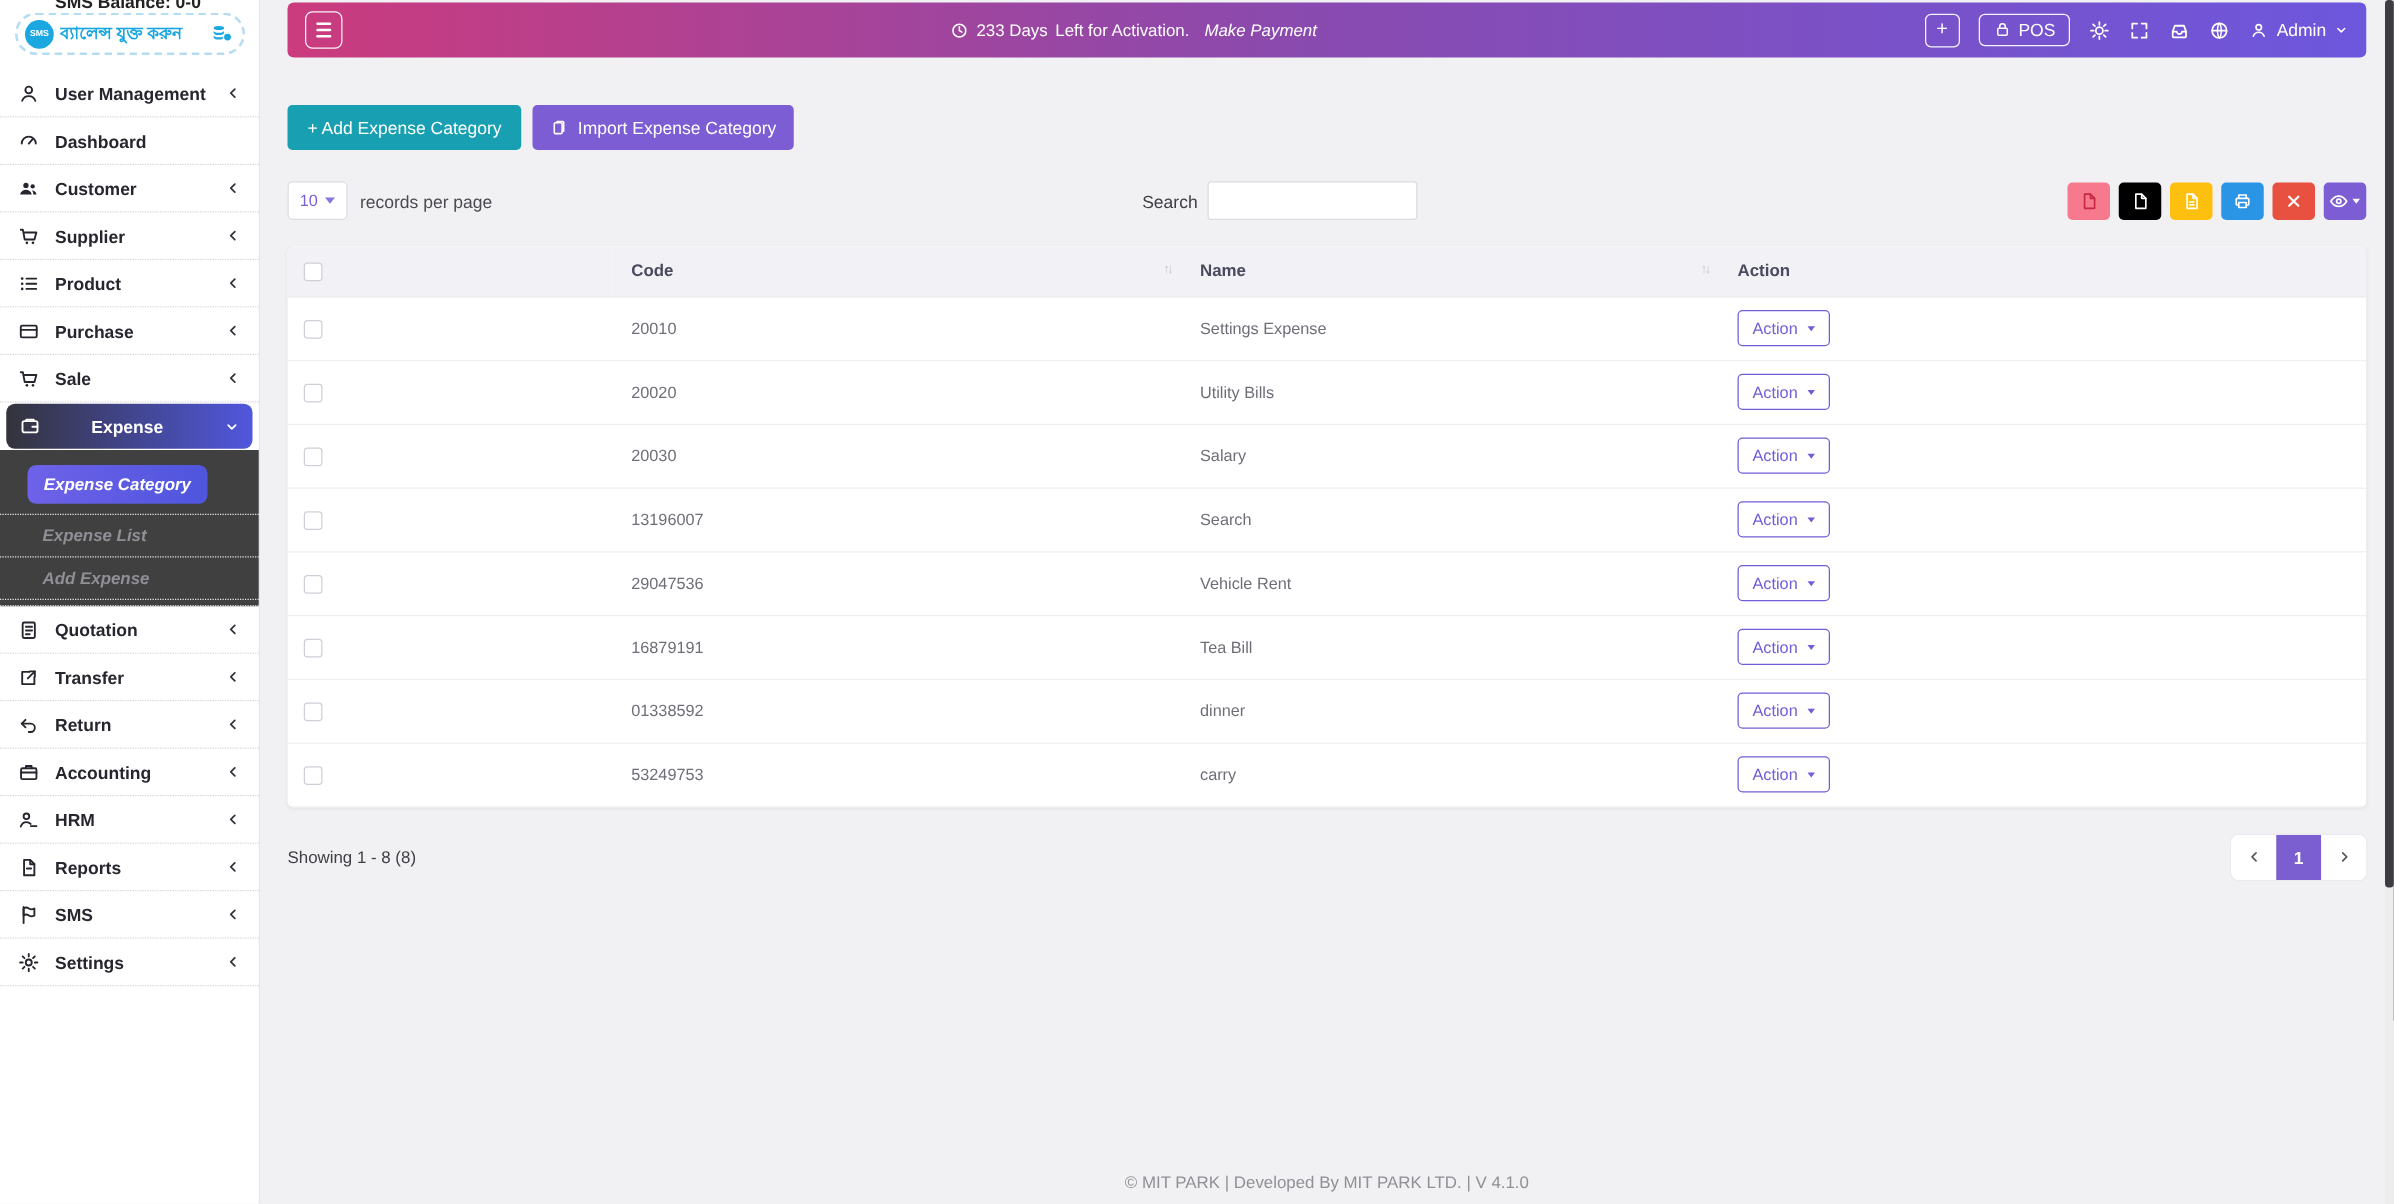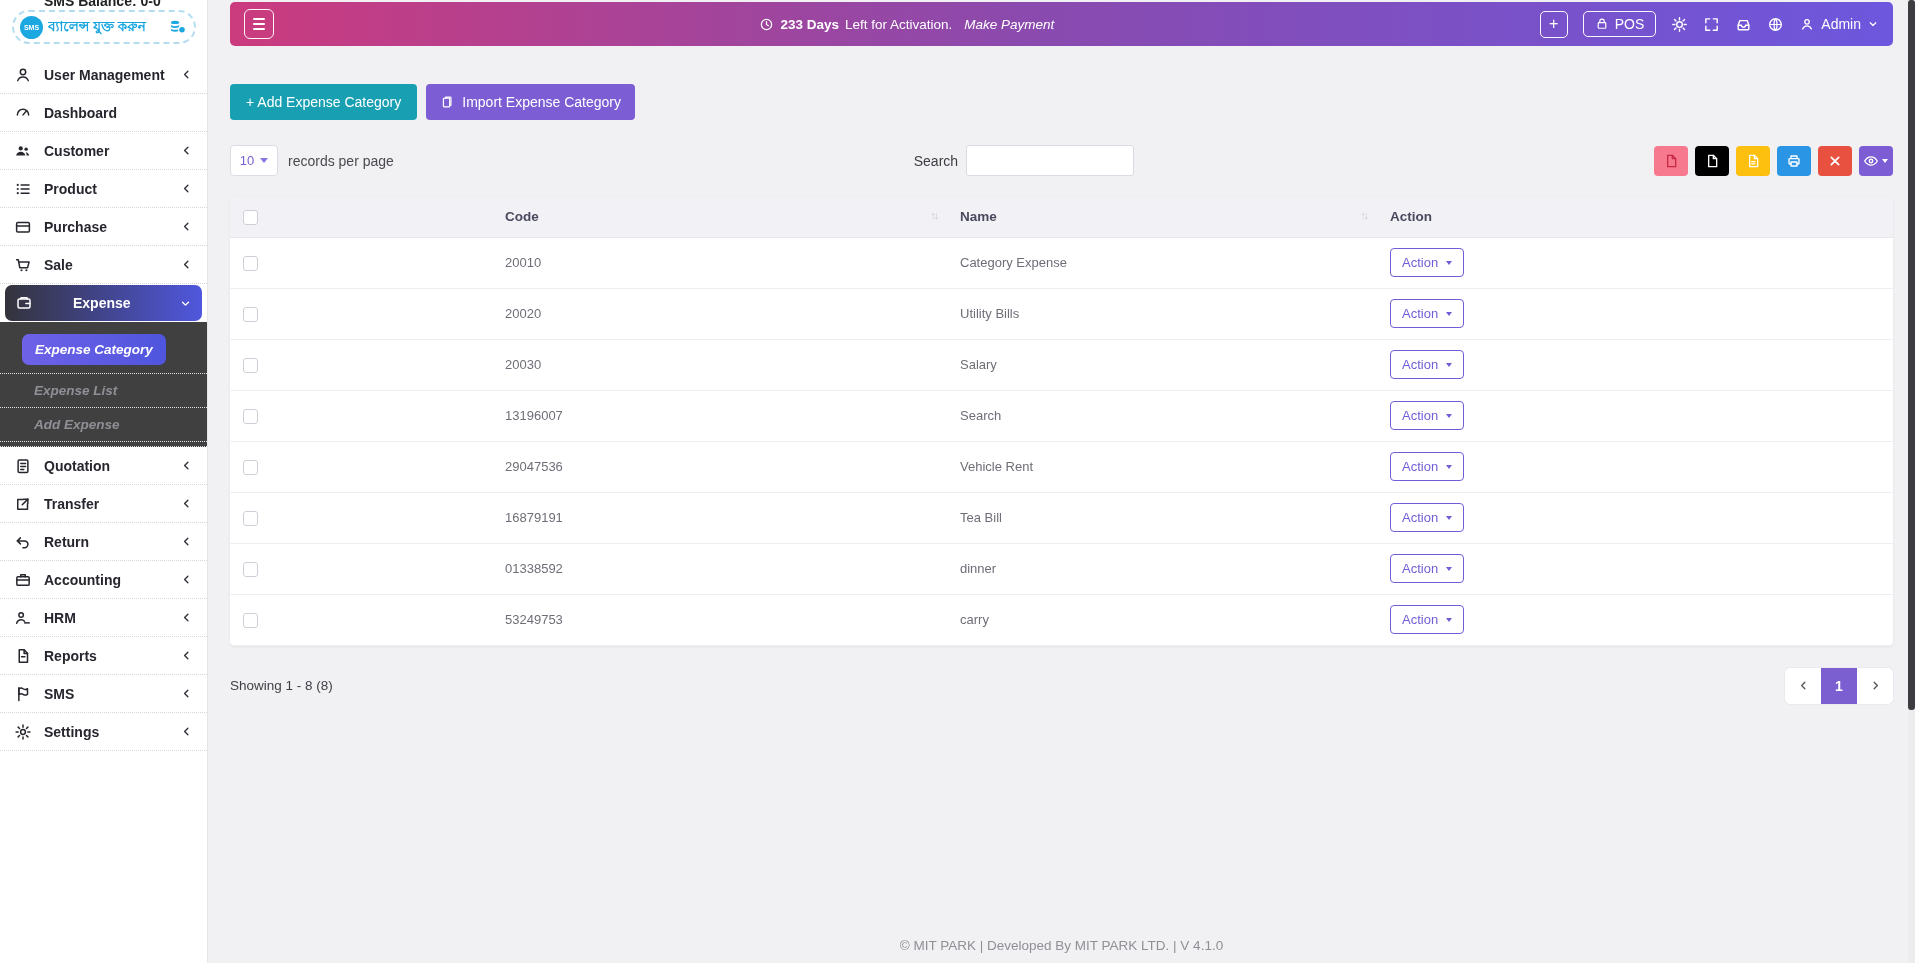--- a/index.html
+++ b/index.html
@@ -34,21 +34,21 @@
 
   
   .main { margin-left:208px; height:963px; display:flex; flex-direction:column; }
   .topbar { margin:2px 22px 0 22px; height:44px; border-radius:5px; position:relative;
             background:linear-gradient(90deg,#cb3b7e 0%,#8a4aae 48%,#6d57dd 100%);
             display:flex; align-items:center; padding:0 14px; color:#fff; }
   .hamburger { width:30px; height:30px; border:1px solid rgba(255,255,255,.95); border-radius:6px;
                display:flex; flex-direction:column; justify-content:center; align-items:center; gap:3px; cursor:pointer; background:transparent;}
   .hamburger span { display:block; width:12px; height:2px; background:#fff; border-radius:1px; }
   .topbar-center { flex:1; display:flex; align-items:center; justify-content:center; gap:6px; font-size:13.5px; }
-  .topbar-center b { font-weight:700; }
+  .topbar-center b { font-weight:400; }
   .make-payment { font-style:italic; margin-left:6px; cursor:pointer; }
   .topbar-right { display:flex; align-items:center; gap:15px; }
   .tb-btn { border:1px solid rgba(255,255,255,.95); border-radius:5px; background:transparent; color:#fff;
             display:flex; align-items:center; gap:6px; cursor:pointer; font-size:14px; }
   .plus-btn { width:28px; height:27px; justify-content:center; font-size:16px; }
   .pos-btn { padding:4px 11px; }
   .tb-icon { display:flex; color:#fff; cursor:pointer; }
   .admin { display:flex; align-items:center; gap:6px; cursor:pointer; font-size:14px; }
 
   .content { padding:0 22px; }
@@ -156,20 +156,35 @@
           <svg width="18" height="18" viewBox="0 0 24 24" fill="none" stroke="currentColor" stroke-width="2" stroke-linecap="round" stroke-linejoin="round">
             <g fill="currentColor" stroke="none">
               <circle cx="9" cy="8.5" r="2.8"></circle>
               <circle cx="16.2" cy="9.5" r="2.3"></circle>
               <path d="M2.8 18c.8-3.4 3.3-5 6.2-5s5.4 1.6 6.2 5z"></path>
               <path d="M15.5 13.6c2.3.3 4.1 1.5 4.8 4.4h-3.4a8 8 0 0 0-1.4-4.4z"></path>
             </g>
           </svg>
         </span>
         <span class="nav-label">Customer</span>
+        <span class="nav-chev">
+          <svg width="13" height="13" viewBox="0 0 24 24" fill="none" stroke="currentColor" stroke-width="2.6" stroke-linecap="round" stroke-linejoin="round">
+            <polyline points="14.5 6 8.5 12 14.5 18"></polyline>
+          </svg>
+        </span>
+      </div>
+      <div class="nav-item">
+        <span class="icon">
+          <svg width="18" height="18" viewBox="0 0 24 24" fill="none" stroke="currentColor" stroke-width="2" stroke-linecap="round" stroke-linejoin="round">
+            <circle cx="10" cy="19" r="1.4" fill="currentColor" stroke="none"></circle>
+            <circle cx="16.5" cy="19" r="1.4" fill="currentColor" stroke="none"></circle>
+            <path d="M3.5 5h2.2l2 10.5h10.4l2-7.5H6.3"></path>
+          </svg>
+        </span>
+        <span class="nav-label">Supplier</span>
         <span class="nav-chev">
           <svg width="13" height="13" viewBox="0 0 24 24" fill="none" stroke="currentColor" stroke-width="2.6" stroke-linecap="round" stroke-linejoin="round">
             <polyline points="14.5 6 8.5 12 14.5 18"></polyline>
           </svg>
         </span>
       </div>
       <div class="nav-item">
         <span class="icon">
           <svg width="18" height="18" viewBox="0 0 24 24" fill="none" stroke="currentColor" stroke-width="2" stroke-linecap="round" stroke-linejoin="round">
             <path d="M9.5 6.5H20M9.5 12H20M9.5 17.5H20"></path>
@@ -526,21 +541,21 @@
             </th>
             <th class="col-action">
               <span>Action</span>
             </th>
           </tr>
         </thead>
         <tbody id="table-body">
             <tr>
               <td class="col-check"><input type="checkbox" class="cbx" style=""></td>
               <td class="col-code">20010</td>
-              <td class="col-name">Category Expense</td>
+              <td class="col-name">Settings Expense</td>
               <td class="col-action"><button class="action-btn">
                   <span>Action</span>
                   <span class="action-caret"></span>
                 </button></td>
             </tr>
             <tr>
               <td class="col-check"><input type="checkbox" class="cbx" style=""></td>
               <td class="col-code">20020</td>
               <td class="col-name">Utility Bills</td>
               <td class="col-action"><button class="action-btn">

